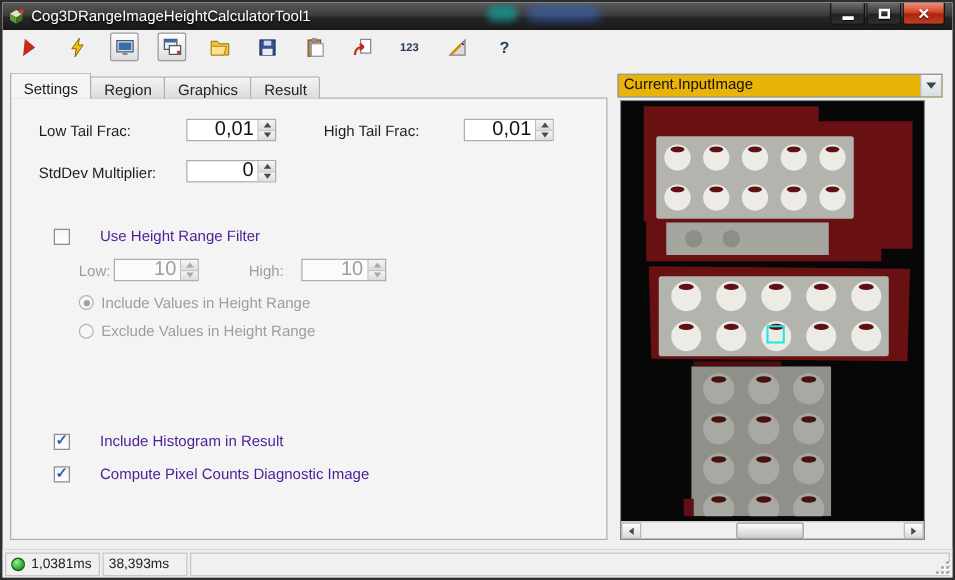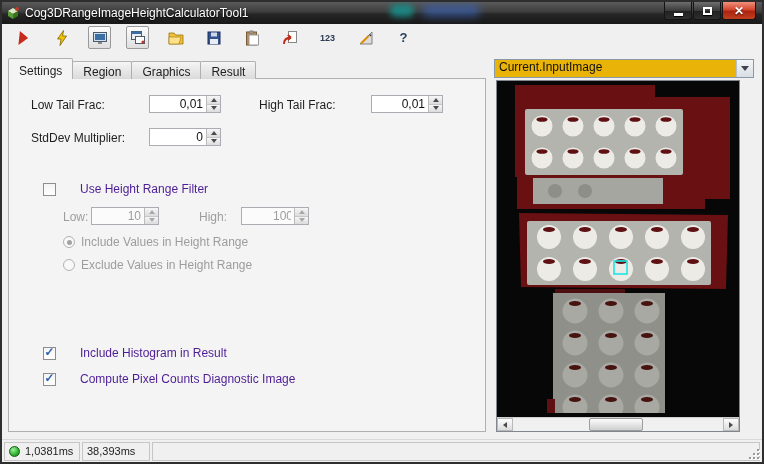--- a/index.html
+++ b/index.html
@@ -64,21 +64,21 @@
   .tab-panel {
     position:absolute; top:76px; left:6px; width:478px; height:354px;
     background:#f4f4f4; border:1px solid #b0b0b0;
   }
   .lbl { position:absolute; font-size:12px; color:#1e1e1e; white-space:nowrap; }
   .lbl.dis { color:#9d9d9d; }
 
   .nud { position:absolute; height:18px; background:#fff; border:1px solid #abadb3; display:flex; }
   .nud input {
     flex:1; min-width:0; border:none; outline:none; background:transparent;
-    font-family:"Liberation Sans", sans-serif; font-size:12px; text-align:right; padding-right:3px; color:#111;
+    font-family:"Liberation Sans", sans-serif; font-size:16px; text-align:right; padding-right:3px; color:#111;
   }
   .nud.dis { background:#fbfbfb;padding-left:31px; }
   .nud.dis input { color:#9d9d9d; }
   .spin { width:14px; display:flex; flex-direction:column; border-left:1px solid #bcbcbc; }
   .spin > div { flex:1; background:linear-gradient(#f6f6f6,#dcdcdc); display:flex; align-items:center; justify-content:center; cursor:pointer; }
   .spin > div + div { border-top:1px solid #c6c6c6; }
   .arr-up { width:0; height:0; border-left:3px solid transparent; border-right:3px solid transparent; border-bottom:4px solid #4a4a4a; }
   .arr-dn { width:0; height:0; border-left:3px solid transparent; border-right:3px solid transparent; border-top:4px solid #4a4a4a; }
   .nud.dis .arr-up { border-bottom-color:#a8a8a8; }
   .nud.dis .arr-dn { border-top-color:#a8a8a8; }

